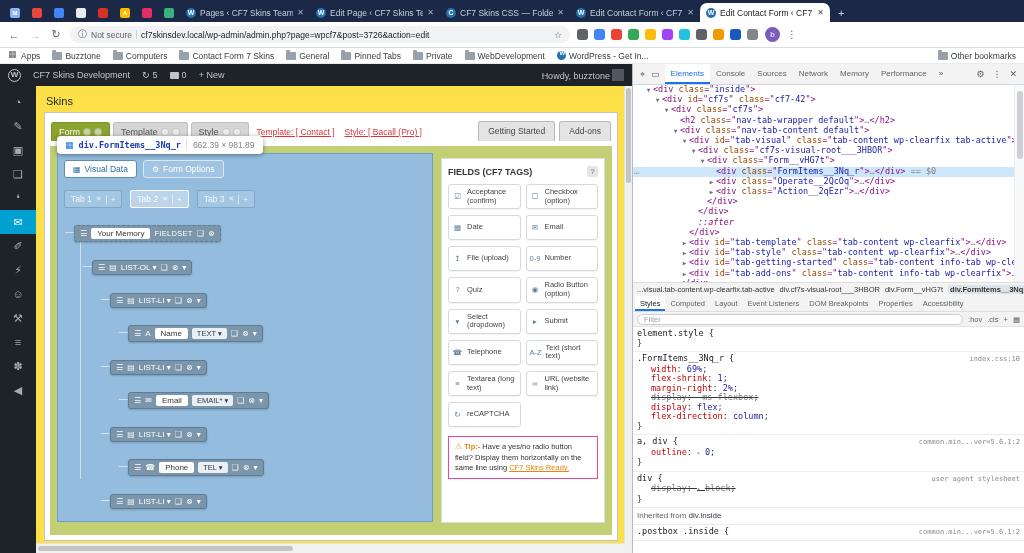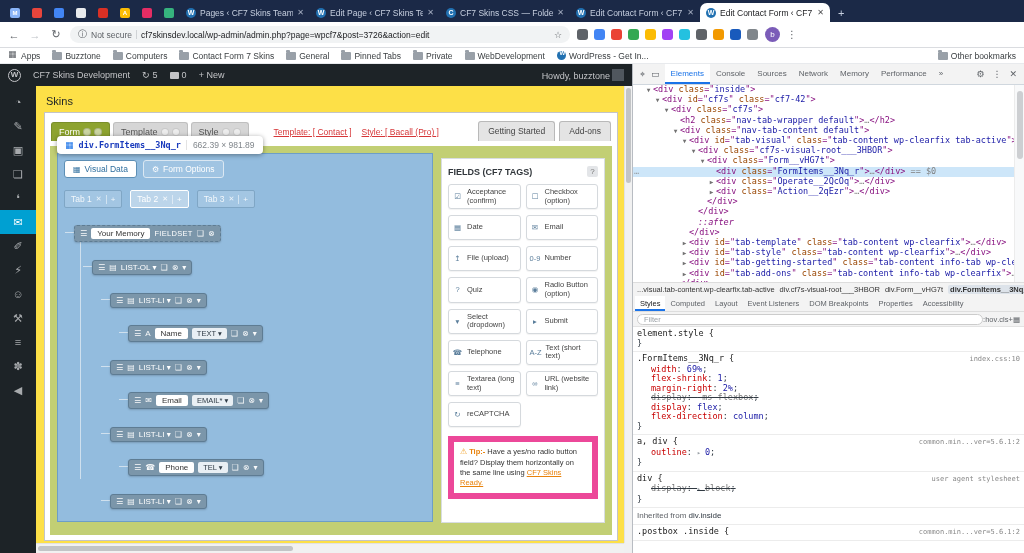--- a/index.html
+++ b/index.html
@@ -65,21 +65,21 @@
   
   .sidebar { position:absolute; left:0; top:22px; width:36px; bottom:0; background:#1d2327; display:flex; flex-direction:column; align-items:stretch; padding-top:4px; }
   .sb-item { height:24px; color:#a7aaad; display:flex; align-items:center; justify-content:center; font-size:11px; }
   .sb-item.active { background:#00a0d2; color:#fff; }
 
   
   .pagearea { position:absolute; left:36px; top:22px; right:8px; bottom:10px; background:#fde047; overflow:hidden; }
   .pagetitle { font-size:11px; font-weight:400; color:#1d2327; padding:9px 0 0 10px; }
   .postbox { position:absolute; left:8px; right:6px; top:26px; bottom:2px; background:#fff; border:1px solid #c3c4c7; }
 
-  .navrow { display:flex; align-items:flex-end; gap:17px; padding:6px 6px 0 6px; position:relative; height:28px; }
+  .navrow { display:flex; align-items:flex-end; gap:0; padding:6px 6px 0 6px; position:relative; height:28px; }
   .cftabs { display:flex; gap:3px; align-items:flex-end; }
   .cftab { height:19px; border-radius:3px 3px 0 0; display:flex; align-items:center; gap:3px; padding:0 7px; font-size:9px; background:#d6d6d6; color:#555; border:1px solid #bfbfbf; border-bottom:none; }
   .cftab.active { background:#8da32f; color:#fff; border-color:#7a8f2a; }
   .cftab .mini { width:8px; height:8px; border-radius:50%; background:rgba(255,255,255,.55); border:1px solid rgba(0,0,0,.15); flex:none; }
   .meta { color:#d63638; font-size:8.5px; margin-left:8px; white-space:nowrap; display:flex; gap:10px; align-items:center; padding-bottom:4px;text-decoration:underline; }
   .actionbtns { margin-left:auto; display:flex; gap:4px; align-items:flex-end; }
   .abtn { background:#e4e4e4; border:1px solid #b9b9b9; border-bottom:none; font-size:8.5px; color:#444; padding:4px 9px 5px; border-radius:3px 3px 0 0; white-space:nowrap; }
 
   .editor { position:absolute; left:5px; right:5px; top:33px; bottom:5px; background:#c2cf74; overflow:hidden; }
   .bluezone { position:absolute; left:7px; top:7px; width:376px; bottom:13px; background:#93bcde; border:1px solid #6d9ec7; overflow:hidden; }
@@ -107,21 +107,21 @@
   .tlist { color:#fff; font-size:8px; }
 
   .fieldspanel { position:absolute; left:391px; top:12px; right:7px; bottom:12px; background:#fff; border:1px solid #d8dde2; padding:7px 6px; overflow:hidden; }
   .fp-head { display:flex; align-items:center; justify-content:space-between; margin-bottom:7px; }
   .fp-title { font-size:9px; font-weight:bold; color:#32373c; }
   .fp-help { width:11px; height:11px; border-radius:2px; background:#e3e5e8; color:#777; font-size:8px; text-align:center; line-height:11px; }
   .fp-grid { display:grid; grid-template-columns:1fr 1fr; gap:6px 5px; }
   .fbtn { border:1px solid #d5d9dd; border-radius:3px; background:#fff; display:flex; align-items:center; gap:4px; padding:3px 3px; min-height:25px; box-shadow:0 1px 1px rgba(0,0,0,.05); }
   .fbtn .fico { color:#5b7block; color:#5b7e9b; font-size:7.5px; min-width:11px; text-align:center; flex:none; }
   .fbtn .flab { font-size:7.5px; color:#444; line-height:1.15; }
-  .tipbox { border:6px solid #ec4899; background:#fff; margin-top:9px; padding:5px 6px; font-size:7.5px; color:#333; line-height:1.35; }
+  .tipbox { border:1px solid #ec4899; background:#fff; margin-top:9px; padding:5px 6px; font-size:7.5px; color:#333; line-height:1.35; }
   .tipbox .warn { color:#f0a32c; font-size:8px; margin-right:2px; }
   .tipbox .tp { color:#e8820c; font-weight:bold; }
   .tipbox .tl { color:#e8820c; text-decoration:underline; cursor:pointer; }
 
   .el-tooltip { position:absolute; left:12px; top:23px; background:#fff; border-radius:4px; box-shadow:0 1px 5px rgba(0,0,0,.4); display:flex; align-items:center; gap:5px; padding:4px 8px; z-index:20; white-space:nowrap; }
   .el-tooltip .grid-badge { color:#1a73e8; font-size:9px; }
   .el-tooltip .ename { color:#1a3bbd; font-size:8.5px; font-family:"DejaVu Sans Mono","Liberation Mono",monospace; font-weight:bold; }
   .el-tooltip .esize { color:#80868b; font-size:8.5px; border-left:1px solid #e3e3e3; padding-left:6px; }
 
   .vscroll { position:absolute; right:0; top:22px; width:8px; bottom:10px; background:#f1f1f1; border-left:1px solid #e2e2e2; }
@@ -152,21 +152,21 @@
   .domscroll { position:absolute; right:0; top:21px; width:10px; height:197px; background:#f8f9fa; border-left:1px solid #ececec; }
   .domthumb { position:absolute; left:2px; top:6px; width:6px; height:68px; background:#cdcfd2; border-radius:3px; }
 
   .crumbs { position:absolute; top:218px; left:0; right:0; height:14px; border-top:1px solid #ddd; background:#f3f3f3; display:flex; align-items:center; font-size:7.5px; color:#333; padding:0 4px; gap:5px; white-space:nowrap; overflow:hidden; }
   .crumb.last { font-weight:bold; background:#dde3ea; border-radius:2px; padding:0 2px; }
 
   .panetabs { position:absolute; top:232px; left:0; right:0; height:16px; background:#f3f3f3; border-bottom:1px solid #ddd; display:flex; align-items:stretch; font-size:7.5px; color:#5f6368; padding:0 2px; }
   .panetab { padding:0 5px; line-height:15px; white-space:nowrap; }
   .panetab.active { color:#202124; box-shadow:inset 0 -2px 0 #1a73e8; background:#fff; }
 
-  .filterrow { position:absolute; top:248px; left:0; right:0; height:15px; display:flex; align-items:center; padding:0 4px; border-bottom:1px solid #e3e3e3; background:#f3f3f3; }
+  .filterrow { position:absolute; top:248px; left:0; right:0; height:15px; display:flex; align-items:center; gap:5px; padding:0 4px; border-bottom:1px solid #e3e3e3; background:#f3f3f3; }
   .filterinput { flex:1; height:11px; border:1px solid #ccc; border-radius:6px; background:#fff; font-size:7.5px; color:#555; padding:0 6px; outline:none; font-family:"Liberation Sans",sans-serif; }
   .filterinput::placeholder { color:#9aa0a6; }
   .fbtn2 { font-size:7.5px; color:#5f6368; white-space:nowrap; }
 
   .styles { position:absolute; top:263px; bottom:0; left:0; right:0; overflow:hidden; font-family:"DejaVu Sans Mono","Liberation Mono",monospace; font-size:8.5px; line-height:9.5px; color:#303942; }
   .rule { border-bottom:1px solid #ececec; padding:2px 4px 3px; }
   .rule-head { display:flex; align-items:baseline;text-align:right; }
   .sel-text { color:#222; white-space:nowrap; }
   .source { margin-left:auto; color:#888; font-size:7px; padding-left:6px; white-space:nowrap; }
   .prop { padding-left:14px; white-space:nowrap; }

